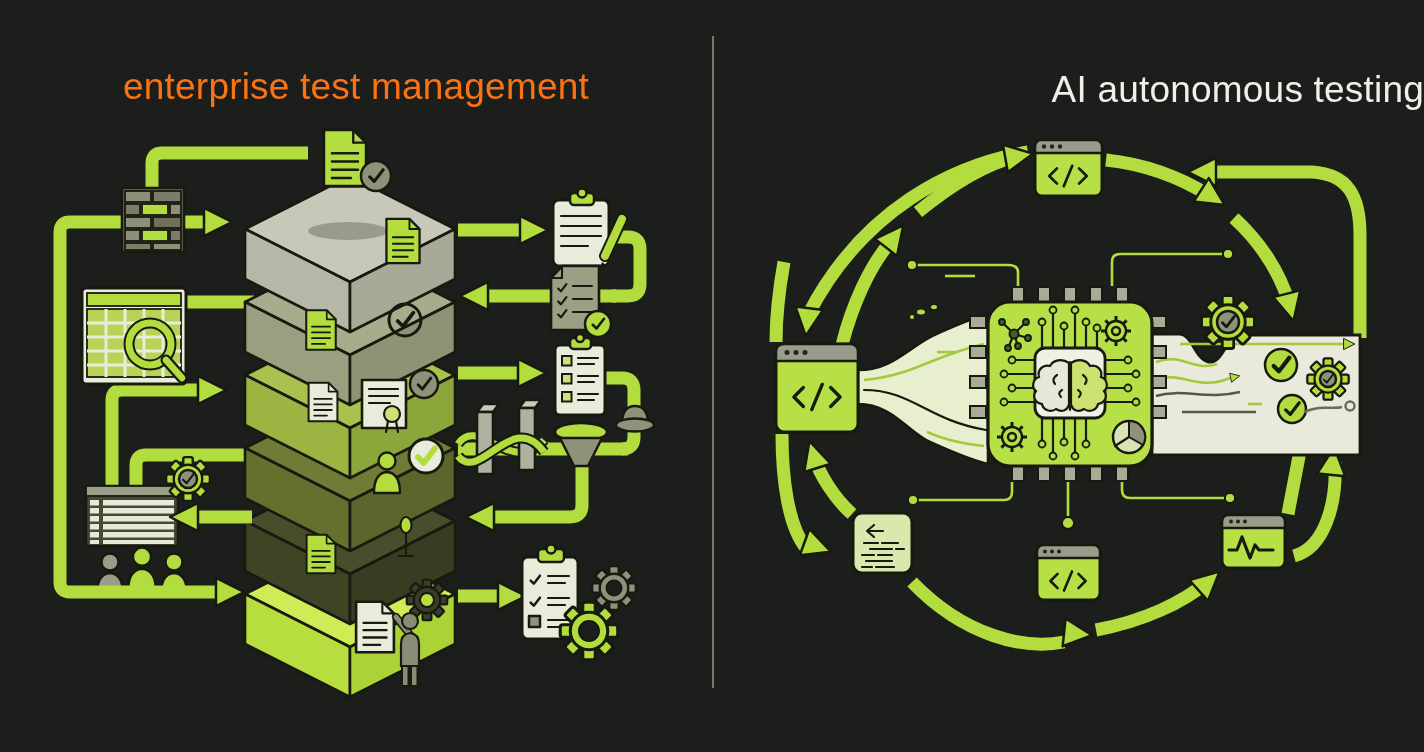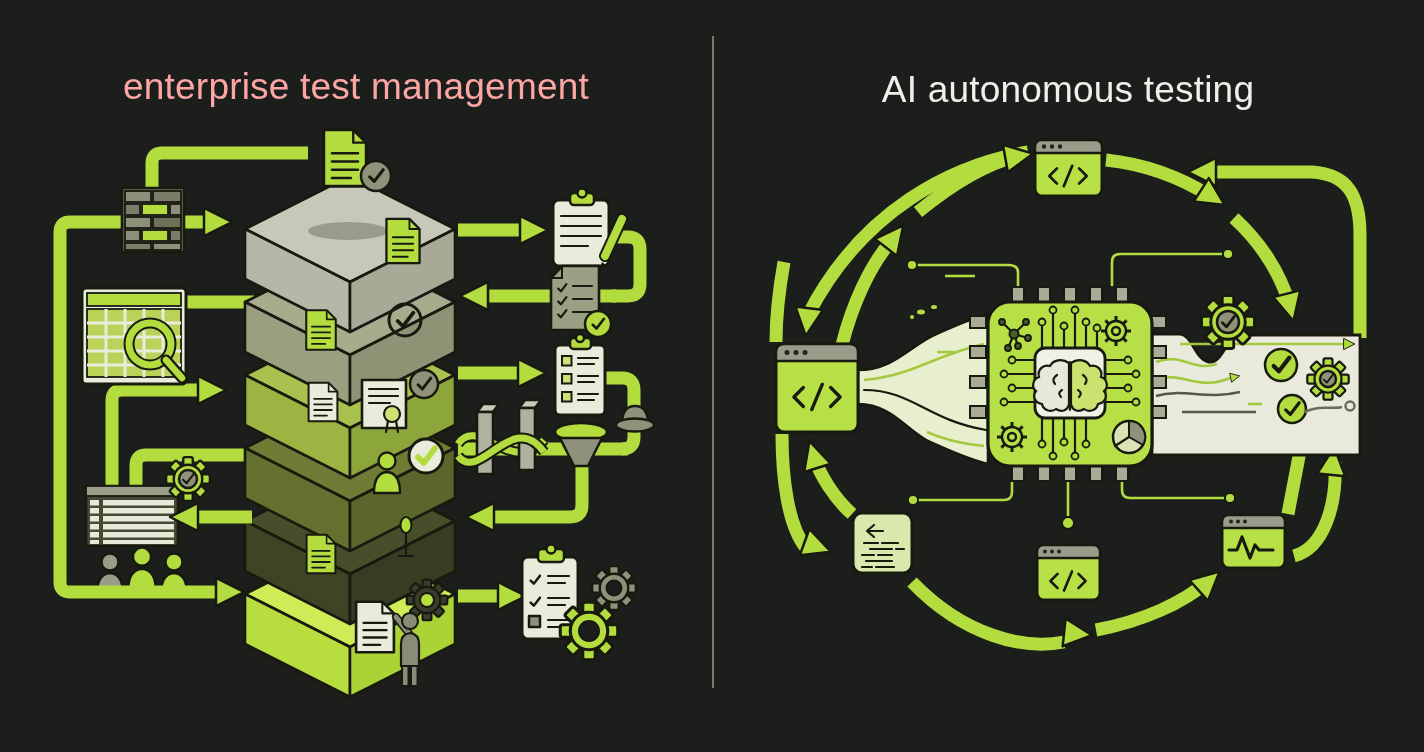--- a/index.html
+++ b/index.html
@@ -23,22 +23,22 @@
   .gy{fill:#8f917b;stroke:#181a10;stroke-width:2.5;stroke-linejoin:round;}
   .bx{stroke:#181a10;stroke-width:2.6;stroke-linejoin:round;}
   .dotc{fill:#b3dc3f;stroke:#181a10;stroke-width:1.8;}
   .pin{fill:#a9ab97;stroke:#181a10;stroke-width:2;}
 </style>
 </head>
 <body>
 
 <div class="canvas" id="canvas" style="background: rgb(27, 30, 27);">
 
-  <h1 class="title left" style="color: #fca5a5; margin-top: 22px;">enterprise test management</h1>
-  <h1 class="title right" style="color: rgb(238, 240, 236);">AI autonomous testing</h1>
+  <h1 class="title left" style="color: #f97316; margin-top: 22px;">enterprise test management</h1>
+  <h1 class="title right" style="color: rgb(238, 240, 236); text-align: right;">AI autonomous testing</h1>
   <div class="divider" id="divider" style="background: rgb(133, 137, 122);"></div>
 
   <svg id="svg-left" width="712" height="752" viewBox="0 0 712 752">
     <defs>
       <path id="AH" class="fl" d="M-26,-14 L2,0 L-26,14 Z"></path>
       <g id="DOC">
         <path d="M-18,-24 H7 L18,-13 V24 H-18 Z" fill="currentColor" stroke="#181a10" stroke-width="2.5" stroke-linejoin="round"></path>
         <path d="M7,-24 V-13 H18" fill="none" stroke="#181a10" stroke-width="2" stroke-linejoin="round"></path>
         <path d="M-11,-4 H11 M-11,3 H11 M-11,10 H11 M-11,17 H5" fill="none" stroke="#181a10" stroke-width="2.2" stroke-linecap="round"></path>
       </g>

